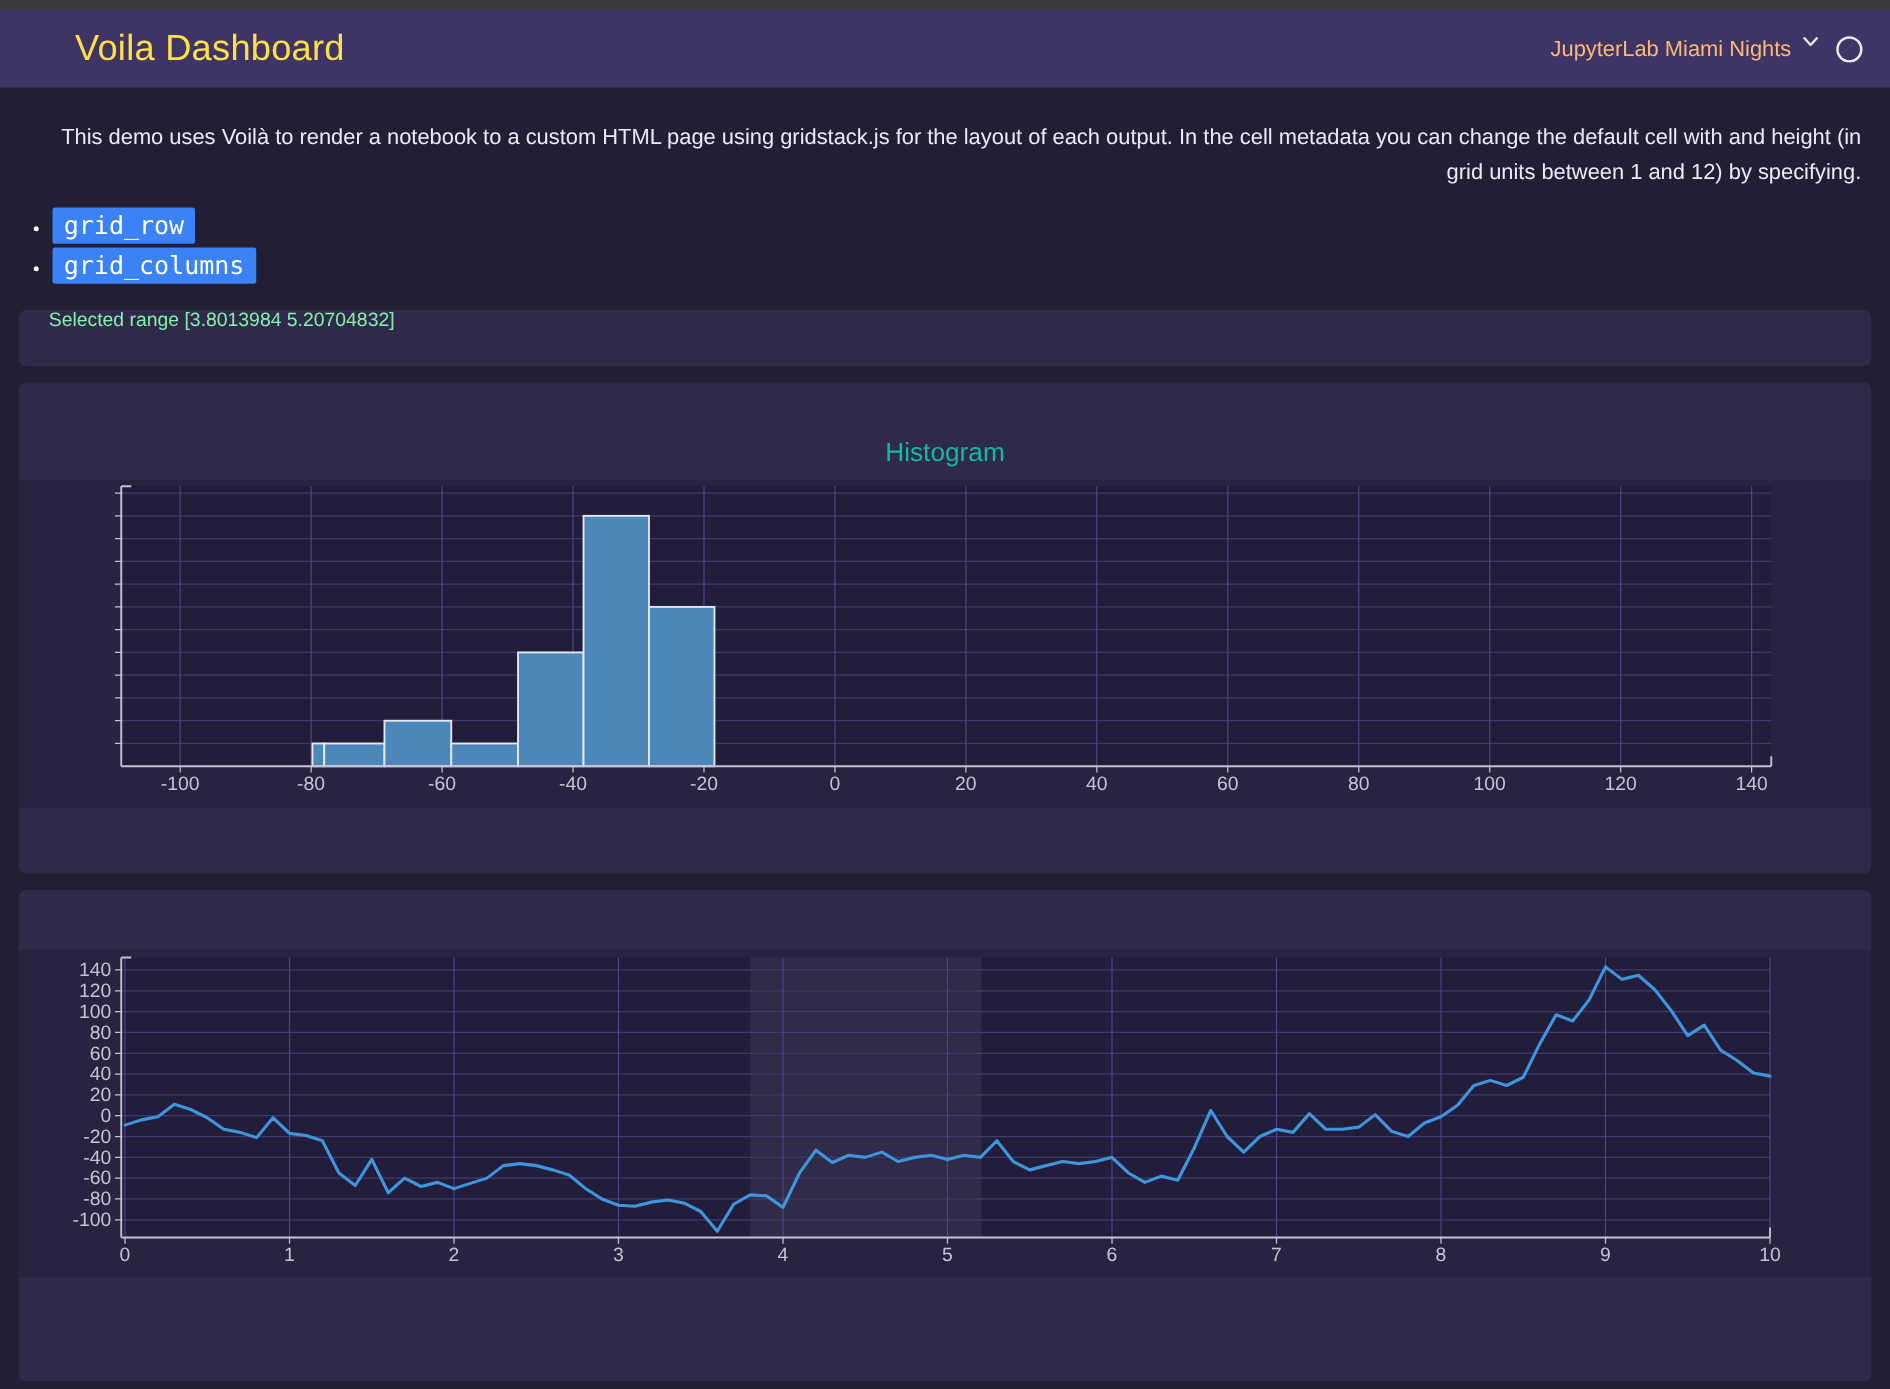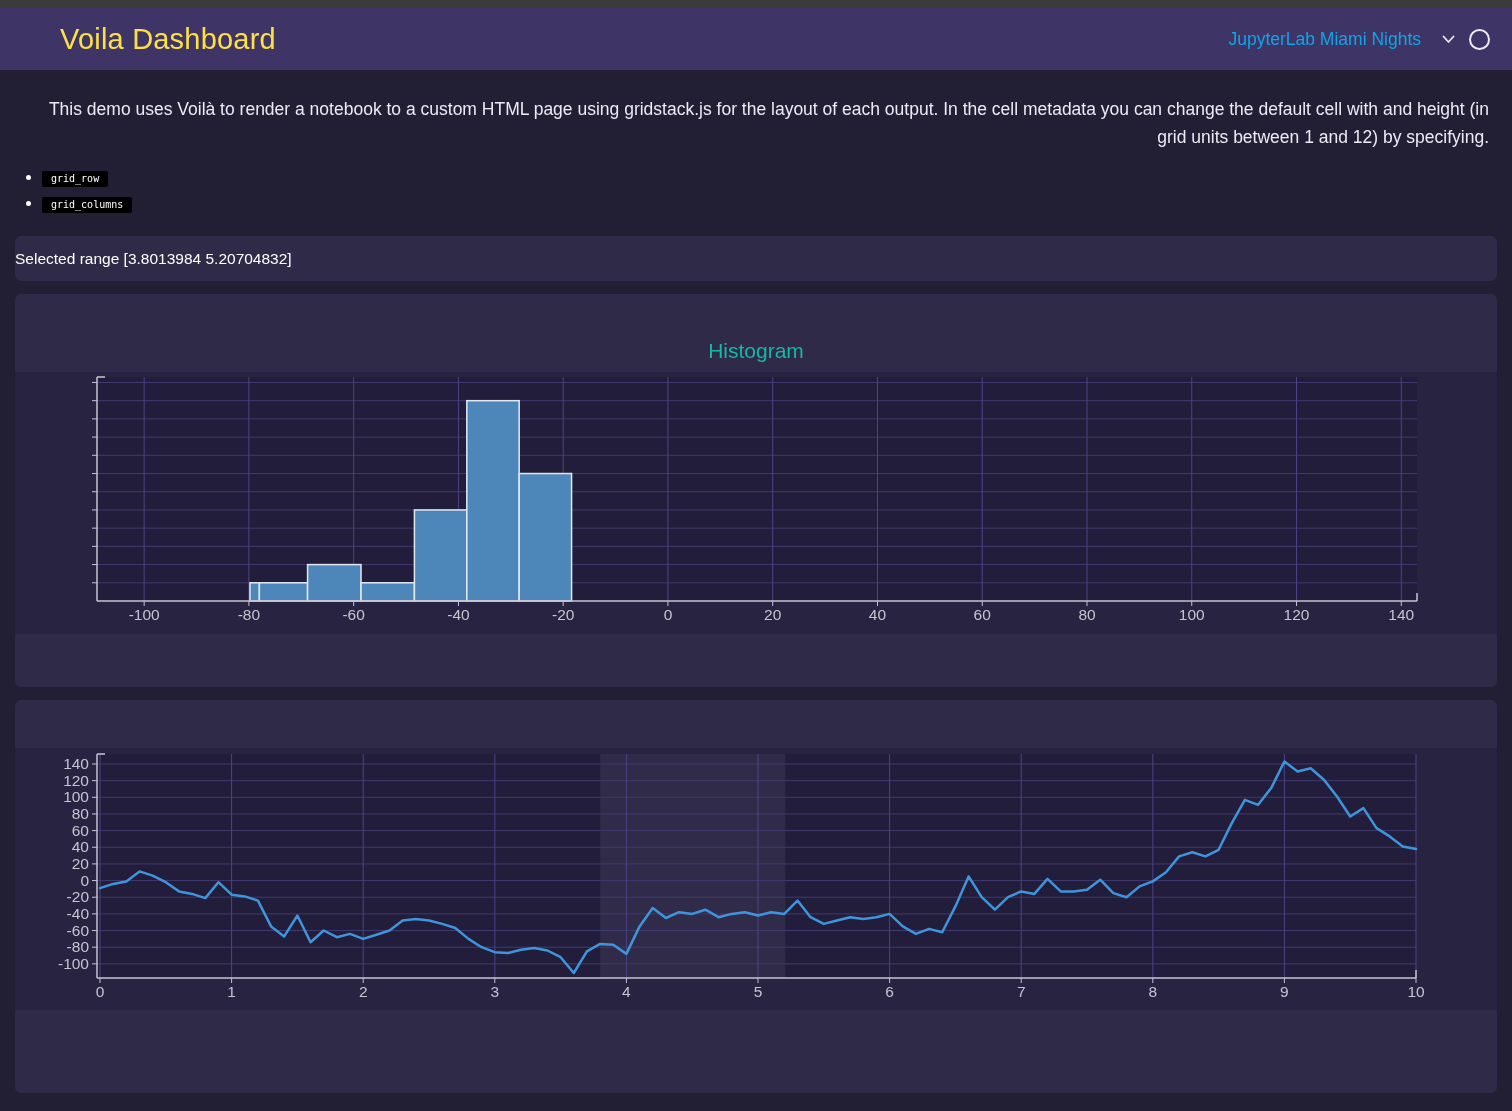--- a/index.html
+++ b/index.html
@@ -9,41 +9,41 @@
     font-family:"Liberation Sans",sans-serif;
     -webkit-font-smoothing:antialiased;
   }
   .top-strip{height:8px;background:#3b3b3b;}
   header{
     height:62px;background:#3e3465;display:flex;align-items:center;
     padding:0 22px 0 60px;box-sizing:border-box;
   }
   .page-title{flex:1;font-size:29px;font-weight:300;color:#fde047;letter-spacing:.2px;}
   .header-right{display:flex;align-items:center;gap:14px;}
-  .theme-selector{display:flex;align-items:center;gap:21px;color:#0ea5e9;font-size:17.5px;cursor:pointer;}
+  .theme-selector{display:flex;align-items:flex-start;gap:9px;color:#fdba74;font-size:17.5px;cursor:pointer;}
   .chevron svg{display:block;}
   .kernel-circle{
     width:17px;height:17px;border:2px solid #eceaf4;border-radius:50%;
     display:inline-block;background:transparent;
   }
   .intro{
     margin:25px 21px 0 21px;max-width:1468px;
     font-size:17.5px;line-height:28px;color:#eceaf6;text-align:right;
   }
   ul.intro-bullets{margin:17px 0 0 0;padding:0 0 0 42px;color:#ffffff;}
   ul.intro-bullets li{margin:8px 0;font-size:16px;}
   .code-chip{
     font-family:"DejaVu Sans Mono","Liberation Mono",monospace;
-    font-size:10px;background:#000000;color:#ffffff;
+    font-size:20px;background:#3b82f6;color:#ffffff;
     padding:2px 9px 3px 9px;border-radius:2px;
   }
   .panel{background:#2e2a47;border-radius:6px;margin:0 15px;box-sizing:border-box;}
   .range-panel{
-    margin-top:24px;height:45px;display:flex;align-items:center;
-    font-size:15.5px;color:#ffffff;
+    margin-top:24px;height:45px;display:flex;align-items:flex-start;
+    padding-left:24px;font-size:15.5px;color:#86efac;
   }
   .chart-panel{margin-top:13px;height:393px;padding-top:42px;}
   .chart-title{
     text-align:center;font-size:21px;color:#14b8a6;height:30px;line-height:30px;
   }
   svg.chart{display:block;margin:6px auto 0 auto;}
 </style>
 </head>
 <body>
 

